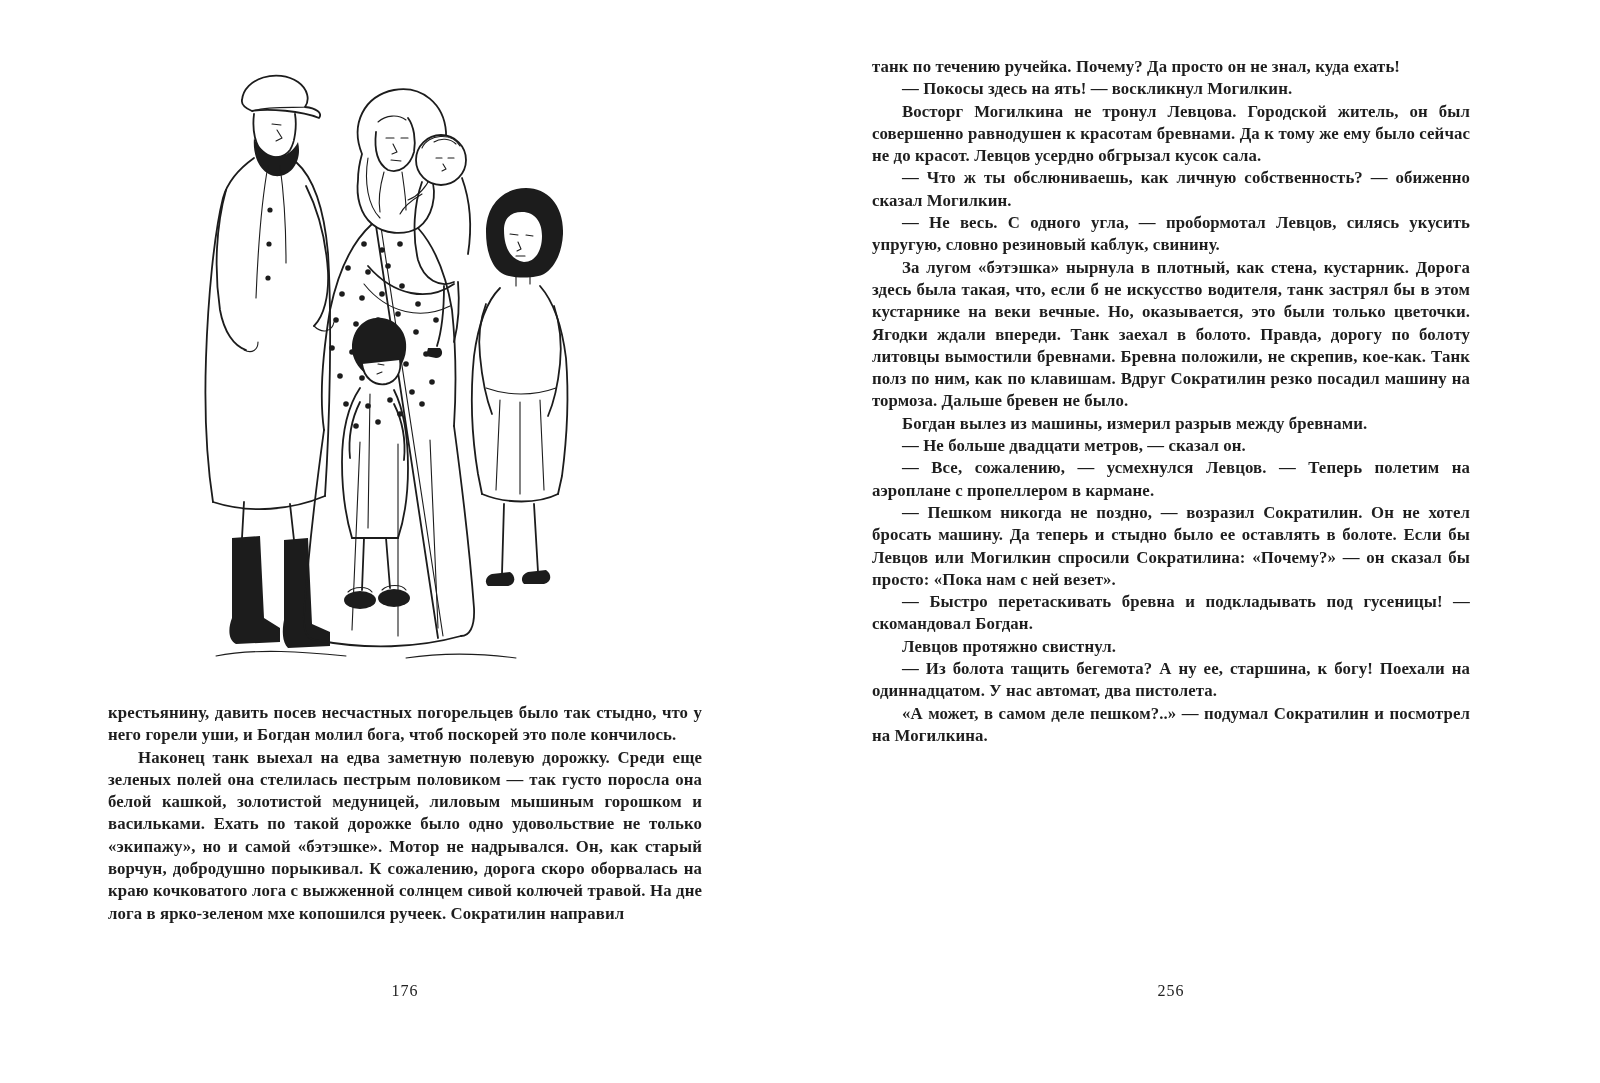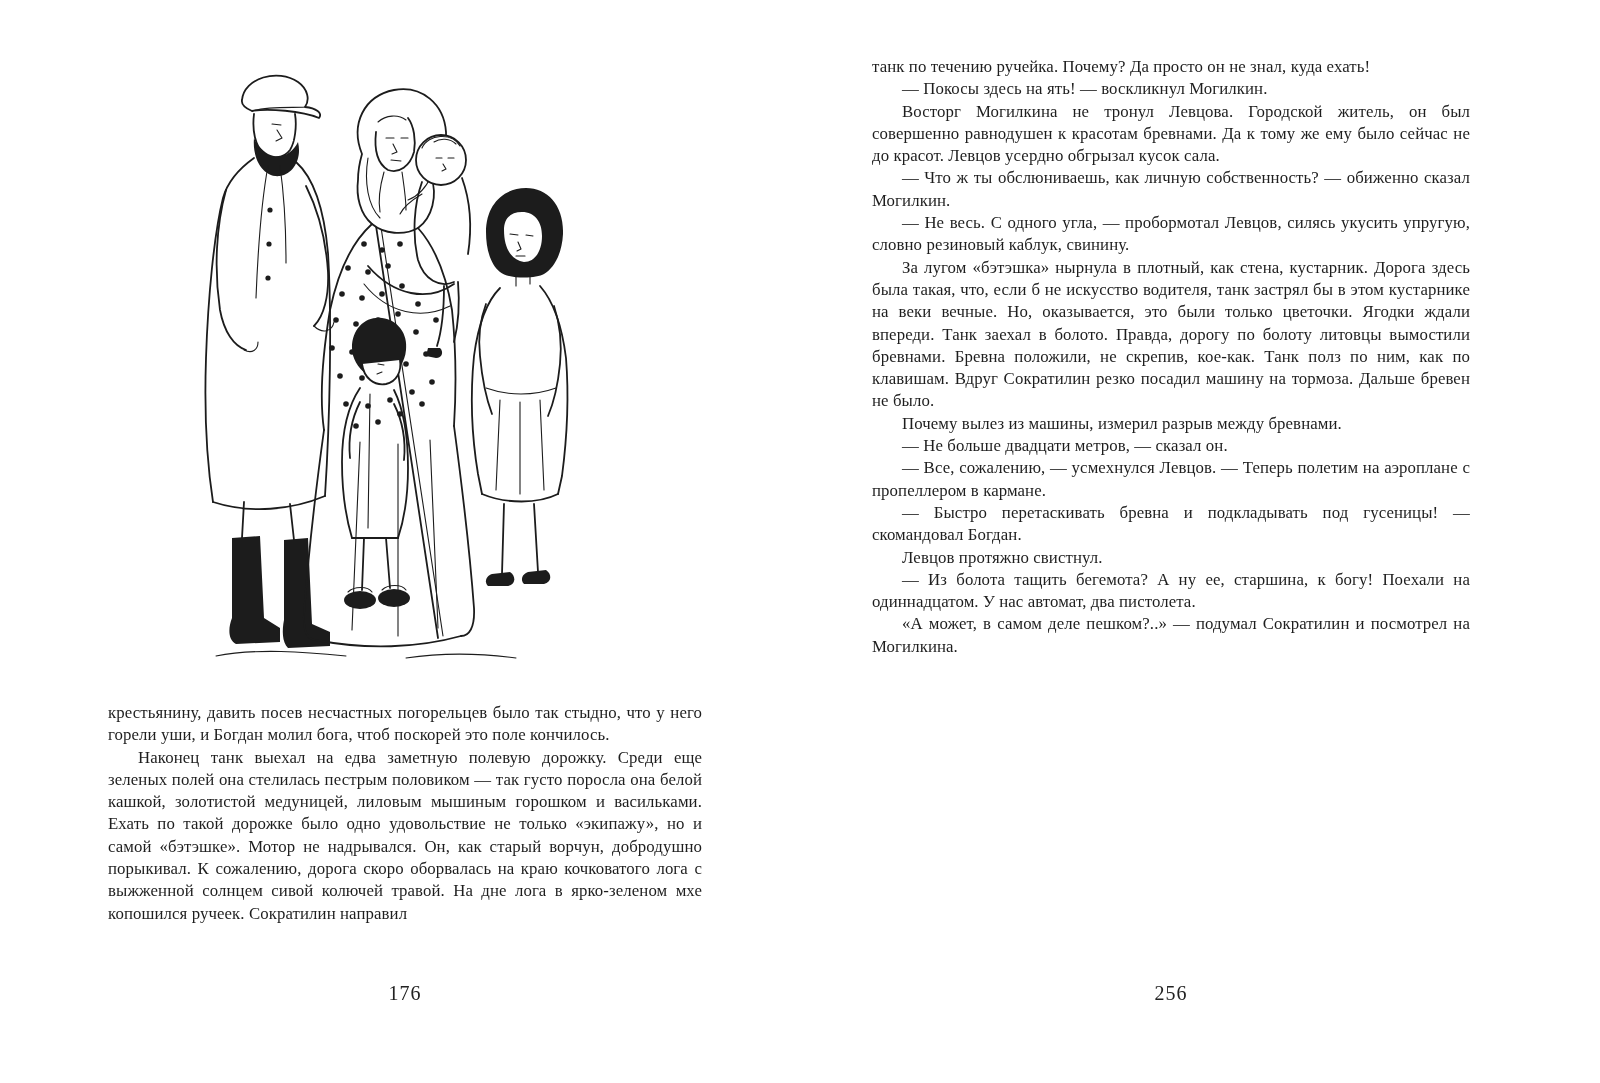--- a/index.html
+++ b/index.html
@@ -33,38 +33,39 @@
   }
 
   .text-block {
     position: absolute;
     left: 0;
     right: 0;
     font-size: 16.8px;
     line-height: 22.3px;
     text-align: justify;
     letter-spacing: 0.1px;
+    font-weight: bold;
   }
   .page-left  .text-block { top: 702px; }
   .page-right .text-block { top: 56px; }
 
   p.para {
     margin: 0;
     hyphens: auto;
     -webkit-hyphens: auto;
   }
   p.para.indent { text-indent: 30px; }
 
   .page-number {
     position: absolute;
     top: 982px;
     left: 0;
     right: 0;
     text-align: center;
-    font-size: 20px;
+    font-size: 16px;
     letter-spacing: 1px;
     color: #222;
   }
 
   svg .ln { fill: none; stroke: #1c1c1c; stroke-width: 1.8; stroke-linecap: round; stroke-linejoin: round; }
   svg .thin { stroke-width: 1.1; }
   svg .dark { fill: #1c1c1c; stroke: none; }
   svg .whitefill { fill: #ffffff; }
 </style>
 </head>
@@ -242,23 +243,24 @@
   </section>
 
   <section class="page page-right">
     <div class="text-block" lang="ru">
         <p class="para" lang="ru">танк по течению ручейка. Почему? Да просто он не знал, куда ехать!</p>
         <p class="para indent" lang="ru">— Покосы здесь на ять! — воскликнул Могилкин.</p>
         <p class="para indent" lang="ru">Восторг Могилкина не тронул Левцова. Городской житель, он был совершенно равнодушен к красотам бревнами. Да к тому же ему было сейчас не до красот. Левцов усердно обгрызал кусок сала.</p>
         <p class="para indent" lang="ru">— Что ж ты обслюниваешь, как личную собственность? — обиженно сказал Могилкин.</p>
         <p class="para indent" lang="ru">— Не весь. С одного угла, — пробормотал Левцов, силясь укусить упругую, словно резиновый каблук, свинину.</p>
         <p class="para indent" lang="ru">За лугом «бэтэшка» нырнула в плотный, как стена, кустарник. Дорога здесь была такая, что, если б не искусство водителя, танк застрял бы в этом кустарнике на веки вечные. Но, оказывается, это были только цветочки. Ягодки ждали впереди. Танк заехал в болото. Правда, дорогу по болоту литовцы вымостили бревнами. Бревна положили, не скрепив, кое-как. Танк полз по ним, как по клавишам. Вдруг Сократилин резко посадил машину на тормоза. Дальше бревен не было.</p>
-        <p class="para indent" lang="ru">Почему вылез из машины, измерил разрыв между бревнами.</p>
+        <p class="para indent" lang="ru">Богдан вылез из машины, измерил разрыв между бревнами.</p>
         <p class="para indent" lang="ru">— Не больше двадцати метров, — сказал он.</p>
         <p class="para indent" lang="ru">— Все, сожалению, — усмехнулся Левцов. — Теперь полетим на аэроплане с пропеллером в кармане.</p>
+        <p class="para indent" lang="ru">— Пешком никогда не поздно, — возразил Сократилин. Он не хотел бросать машину. Да теперь и стыдно было ее оставлять в болоте. Если бы Левцов или Могилкин спросили Сократилина: «Почему?» — он сказал бы просто: «Пока нам с ней везет».</p>
         <p class="para indent" lang="ru">— Быстро перетаскивать бревна и подкладывать под гусеницы! — скомандовал Богдан.</p>
         <p class="para indent" lang="ru">Левцов протяжно свистнул.</p>
         <p class="para indent" lang="ru">— Из болота тащить бегемота? А ну ее, старшина, к богу! Поехали на одиннадцатом. У нас автомат, два пистолета.</p>
         <p class="para indent" lang="ru">«А может, в самом деле пешком?..» — подумал Сократилин и посмотрел на Могилкина.</p>
       </div>
 
     <div class="page-number">256</div>
   </section>
 
 </div>

